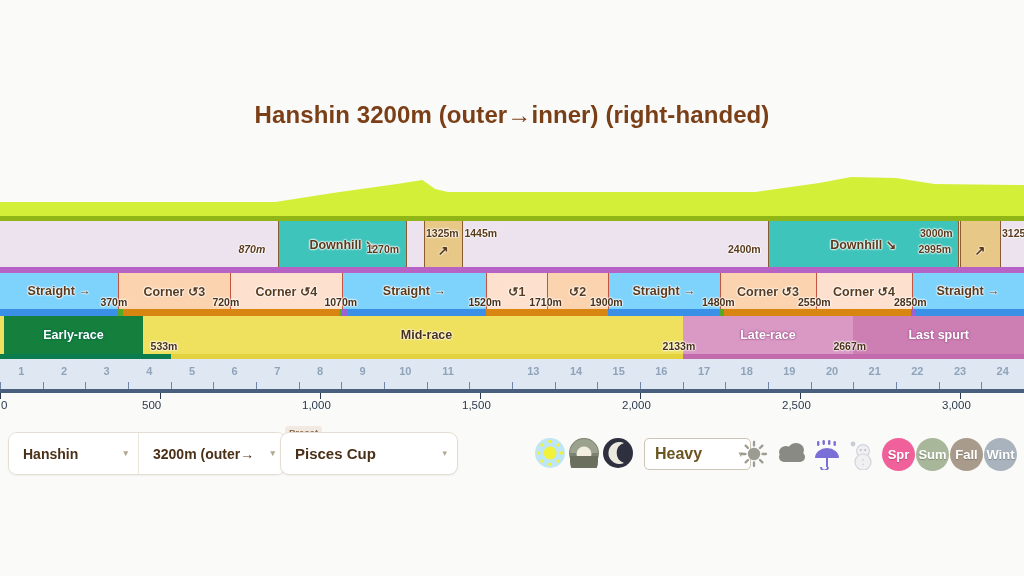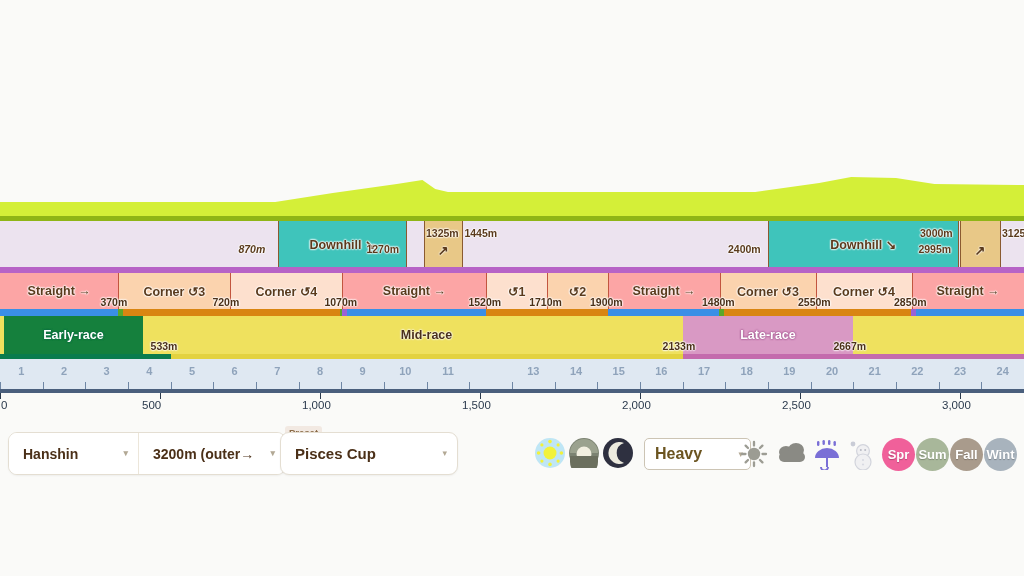--- a/index.html
+++ b/index.html
@@ -47,21 +47,21 @@
   .slope-arrow{
     position:absolute;font-size:13px;font-weight:bold;color:#5a3a1c;
     text-shadow:0 0 2px #fff,0 0 2px #fff;
   }
 
   
   .rail-strip{position:relative;width:1024px;height:6px;background:#b763c6;}
 
   
   .corner-band{height:36px;background:#cfe8fb;}
-  .c-straight{background:#fca5a5;}
+  .c-straight{background:#7dd3fc;}
   .c-corner-a{background:#fbd3ae;}
   .c-corner-b{background:#fde0ce;}
   .corner-tick{position:absolute;top:0;bottom:0;width:1px;background:#c2553f;}
   .corner-m{
     position:absolute;bottom:1px;white-space:nowrap;font-size:10.5px;font-weight:bold;color:#4b3018;
     text-shadow:0 0 2px #fff,0 0 2px #fff,0 0 2px #fff,0 0 2px #fff;
   }
 
   
   .sc-strip{position:relative;width:1024px;height:7px;background:#3a8fe6;}
@@ -157,20 +157,21 @@
   .season span{
     font-size:13px;font-weight:bold;color:#fff;
     text-shadow:0 1px 1px rgba(0,0,0,.25);
   }
 </style>
 </head>
 <body>
 
 <div class="page">
 
+  <div class="title">Hanshin 3200m (outer→inner) (right-handed)</div>
 
   <div class="course">
 
     <div class="elev">
       <svg width="1024" height="44" viewBox="0 0 1024 44">
         <polygon id="elev-poly" fill="#d4ef38" points="0,44 0.0,30 275.2,30 332.8,21 396.8,12 422.4,8 435.2,17 448.0,20 755.2,20 819.2,11 851.2,5 896.0,6 934.4,12 1024.0,13 1024,44"></polygon>
       </svg>
     </div>
     <div class="ground-line"></div>
 
@@ -278,20 +279,23 @@
 
     <div class="band phase-band" id="phase-band">
         <div class="seg" style="background: #15803d; left: 4px; width: 139px;">
           <div class="phase-label light">Early-race</div>
         </div>
         <div class="seg" style="background: rgb(239, 225, 94); left: 170.56px; width: 512px;">
           <div class="phase-label dark">Mid-race</div>
         </div>
         <div class="seg" style="background: rgb(217, 153, 196); left: 682.56px; width: 170.88px;">
           <div class="phase-label" style="color: rgb(255, 255, 255); text-shadow: rgb(168, 93, 149) 0px 0px 2px, rgb(168, 93, 149) 0px 0px 2px, rgb(168, 93, 149) 0px 0px 2px;">Late-race</div>
+        </div>
+        <div class="seg" style="background: rgb(205, 127, 180); left: 853.44px; width: 170.56px;">
+          <div class="phase-label" style="color: rgb(255, 255, 255); text-shadow: rgb(168, 93, 149) 0px 0px 2px, rgb(168, 93, 149) 0px 0px 2px, rgb(168, 93, 149) 0px 0px 2px;">Last spurt</div>
         </div>
         <div class="phase-m" style="left: 150.56px;">533m</div>
         <div class="phase-m" style="left: 662.56px;">2133m</div>
         <div class="phase-m" style="left: 833.44px;">2667m</div>
       </div>
     <div class="phase-under" id="phase-under">
         <div class="pu pu-green" style="left: 0px; width: 170.56px;"></div>
         <div class="pu pu-yellow" style="left: 170.56px; width: 512px;"></div>
       </div>
 

